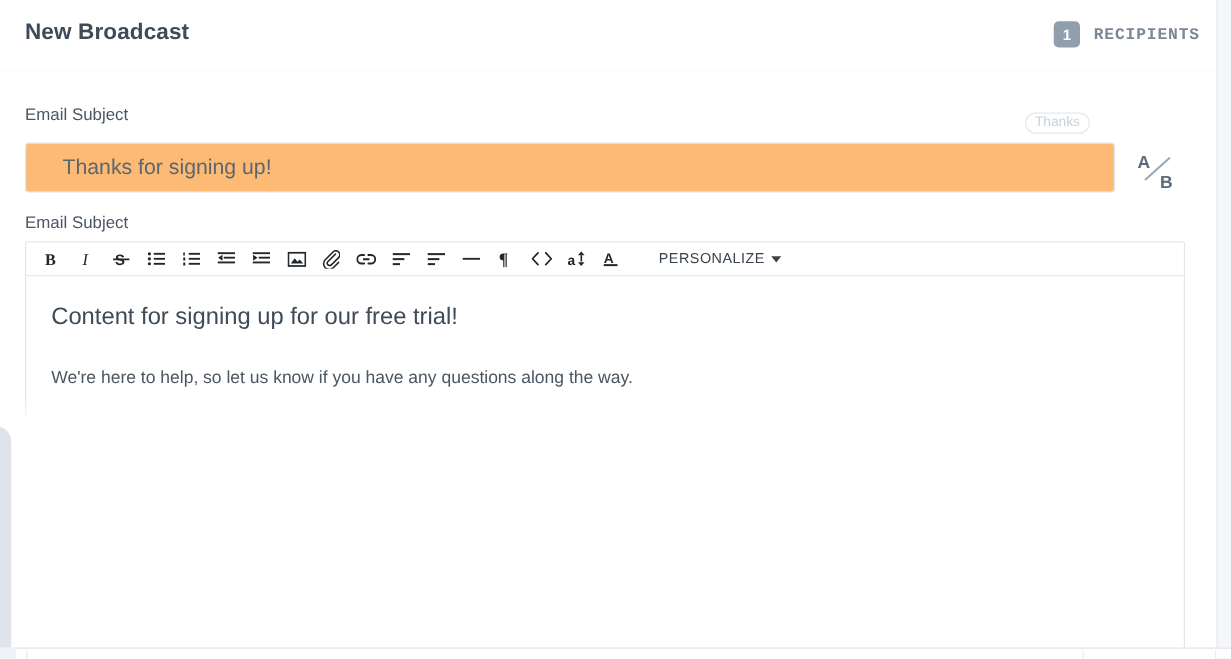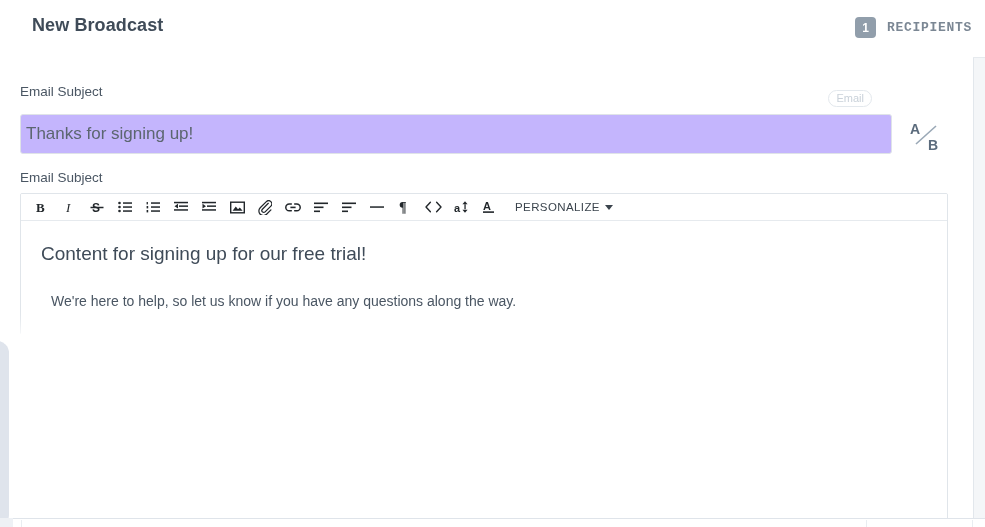--- a/index.html
+++ b/index.html
@@ -23,21 +23,21 @@
   .right-rail {
     position: absolute;
     left: 973px; top: 0; width: 12px; height: 527px;
     background: #f4f6f8;
     border-left: 1px solid #e2e7ec;
   }
 
   
   .header {
     position: absolute;
-    left: 12px; top: 0; width: 973px; height: 58px;
+    left: 0; top: 0; width: 973px; height: 58px;
     border-bottom: 1px solid #e6eaee;
     background: #ffffff;
   }
   .header-title {
     position: absolute;
     left: 20px; top: 15px;
     font-size: 18px;
     font-weight: bold;
     color: #3f4b58;
     letter-spacing: 0.1px;
@@ -100,25 +100,25 @@
     line-height: 15px;
     background: #ffffff;
   }
 
   .subject-input {
     position: absolute;
     left: 20px; top: 57px;
     width: 872px; height: 40px;
     border: 1px solid #dfe3e8;
     border-radius: 3px;
-    background: #c4b5fd;
+    background: #fdba74;
     font-family: "Liberation Sans", sans-serif;
     font-size: 17px;
     color: #5c6670;
-    padding: 0 5px;
+    padding: 0 29px;
     outline: none;
   }
   .subject-input::placeholder { color: #9aa5b1; }
 
   
   .ab-icon {
     position: absolute;
     left: 903px; top: 60px;
     width: 46px; height: 38px;
   }
@@ -146,21 +146,21 @@
   .tb-btn {
     width: 28px; height: 26px;
     display: flex;
     align-items: center;
     justify-content: center;
     color: #22272b;
     cursor: default;
   }
   .tb-btn svg { display: block; }
   .tb-personalize {
-    margin-left: 12px;
+    margin-left: 24px;
     font-size: 11.5px;
     color: #3b444d;
     letter-spacing: 0.4px;
     display: flex;
     align-items: center;
     gap: 5px;
     height: 26px;
     cursor: default;
   }
   .caret-dn {
@@ -177,21 +177,21 @@
   .mail-h1 {
     font-size: 19px;
     color: #3f4b58;
     margin: 0 0 0 0;
     line-height: 1.4;
     font-weight: normal;
   }
   .mail-p {
     font-size: 14px;
     color: #4a5663;
-    margin: 23px 0 0 10px;
+    margin: 23px 0 0 0;
     line-height: 1.45;
   }
 
   
   .left-card {
     position: absolute;
     left: -40px; top: 326px;
     width: 62px; height: 215px;
     background: #ffffff;
     border-radius: 14px;
@@ -238,21 +238,21 @@
     <div class="header-right">
       <div class="recipients-badge">1</div>
       <div class="recipients-label">RECIPIENTS</div>
     </div>
   </div>
 
   <div class="compose">
 
     <div class="field-label label-subject">Email Subject</div>
 
-    <div class="draft-pill">Email</div>
+    <div class="draft-pill">Thanks</div>
 
     <input class="subject-input" type="text" value="Thanks for signing up!" style="">
 
     <div class="ab-icon">
       <svg width="46" height="38" viewBox="0 0 46 38">
         <text x="7" y="17" font-family="Liberation Sans, sans-serif" font-size="14" font-weight="bold" fill="#5b6b7c">A</text>
         <line x1="13" y1="27" x2="33" y2="9" stroke="#9aa8b6" stroke-width="1.6"></line>
         <text x="25" y="33" font-family="Liberation Sans, sans-serif" font-size="14" font-weight="bold" fill="#5b6b7c">B</text>
       </svg>
     </div>

